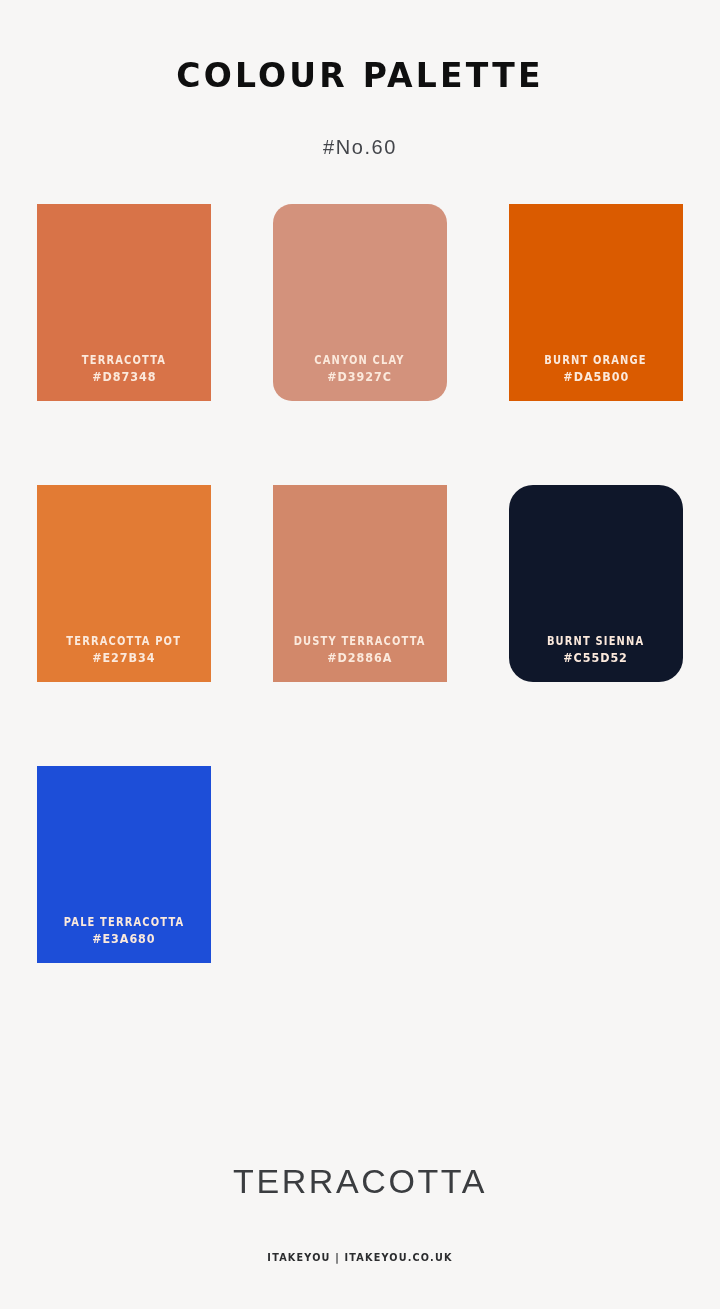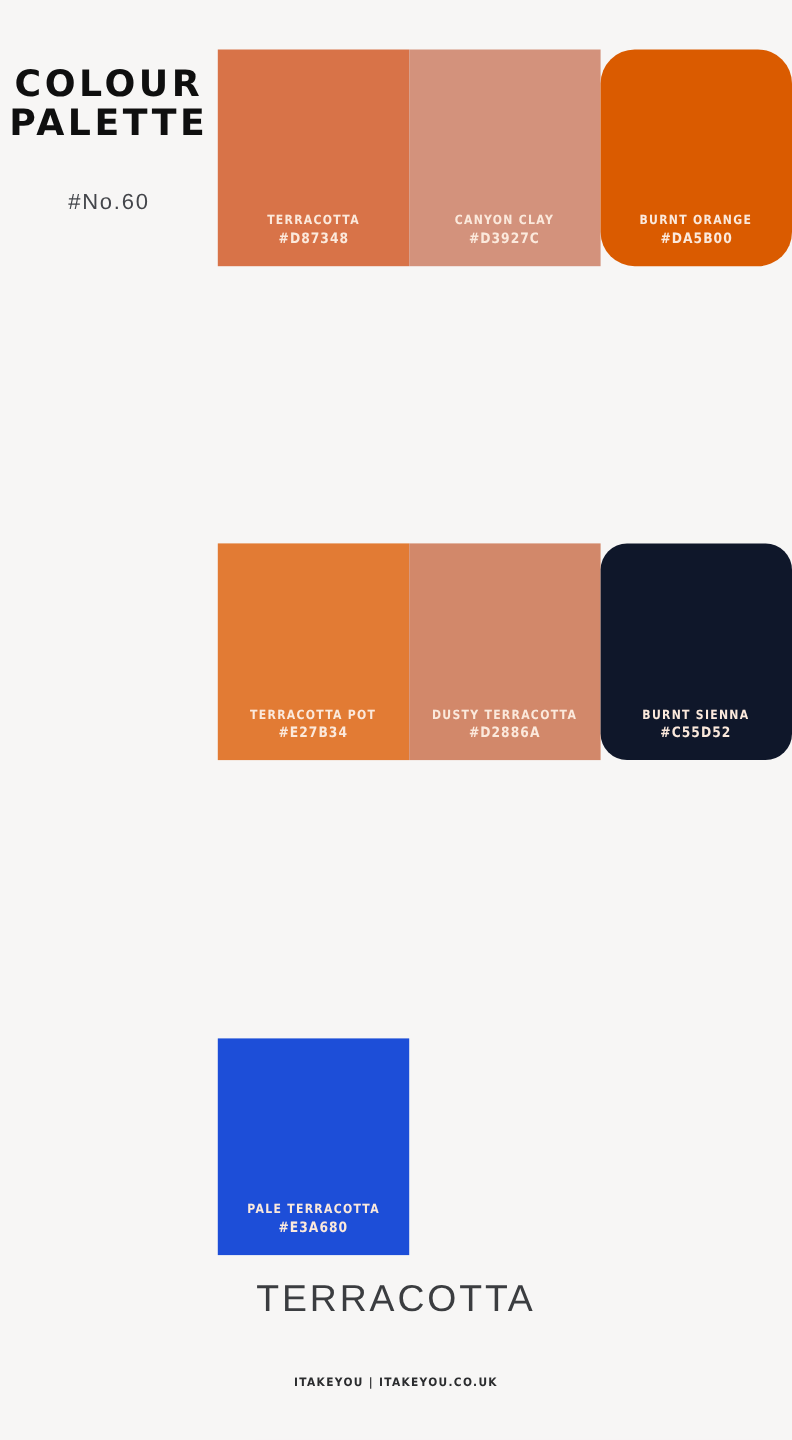--- a/index.html
+++ b/index.html
@@ -14,20 +14,22 @@
     font-family: "Liberation Sans", sans-serif;
     overflow: hidden;
   }
 
   .page {
     position: relative;
     width: 720px;
     height: 1309px;
     background: #f7f6f5;
     display: flex;
+    flex-direction: column;
+    align-items: center;
   }
 
   
   .header {
     width: 100%;
     text-align: center;
     padding-top: 58px;
   }
 
   .title {
@@ -127,25 +129,25 @@
     <div class="title">COLOUR PALETTE</div>
     <div class="subtitle">#No.60</div>
   </div>
 
   <div class="grid">
 
   <div class="swatch" style="background-color: rgb(216, 115, 72);">
         <div class="swatch-name">TERRACOTTA</div>
         <div class="swatch-hex">#D87348</div>
       </div>
-      <div class="swatch" style="background-color: rgb(211, 146, 124);">
+      <div class="swatch" style="background-color: rgb(211, 146, 124); border-radius: 19px;">
         <div class="swatch-name">CANYON CLAY</div>
         <div class="swatch-hex">#D3927C</div>
       </div>
-      <div class="swatch" style="background-color: rgb(218, 91, 0); border-radius: 31px;">
+      <div class="swatch" style="background-color: rgb(218, 91, 0);">
         <div class="swatch-name">BURNT ORANGE</div>
         <div class="swatch-hex">#DA5B00</div>
       </div>
       <div class="swatch" style="background-color: rgb(226, 123, 52);">
         <div class="swatch-name">TERRACOTTA POT</div>
         <div class="swatch-hex">#E27B34</div>
       </div>
       <div class="swatch" style="background-color: rgb(210, 136, 106);">
         <div class="swatch-name">DUSTY TERRACOTTA</div>
         <div class="swatch-hex">#D2886A</div>

